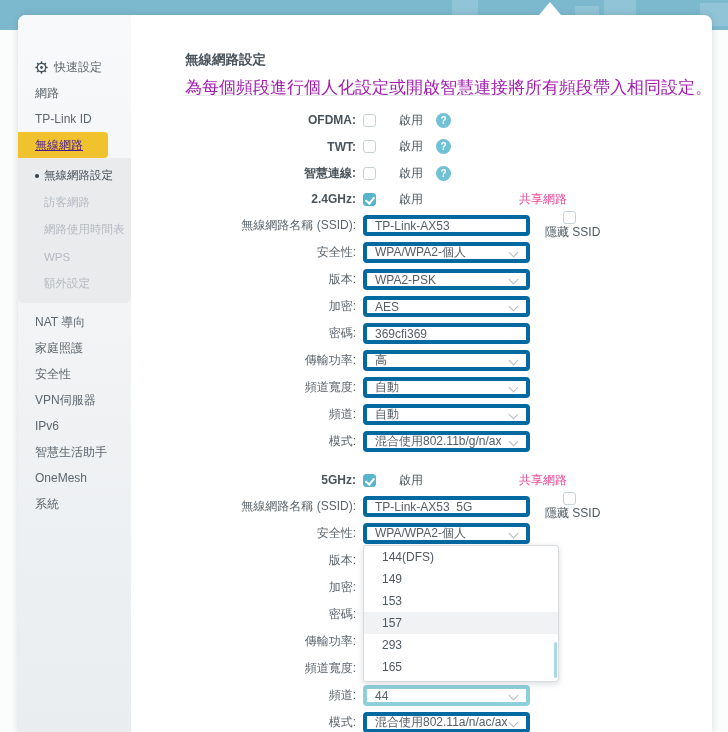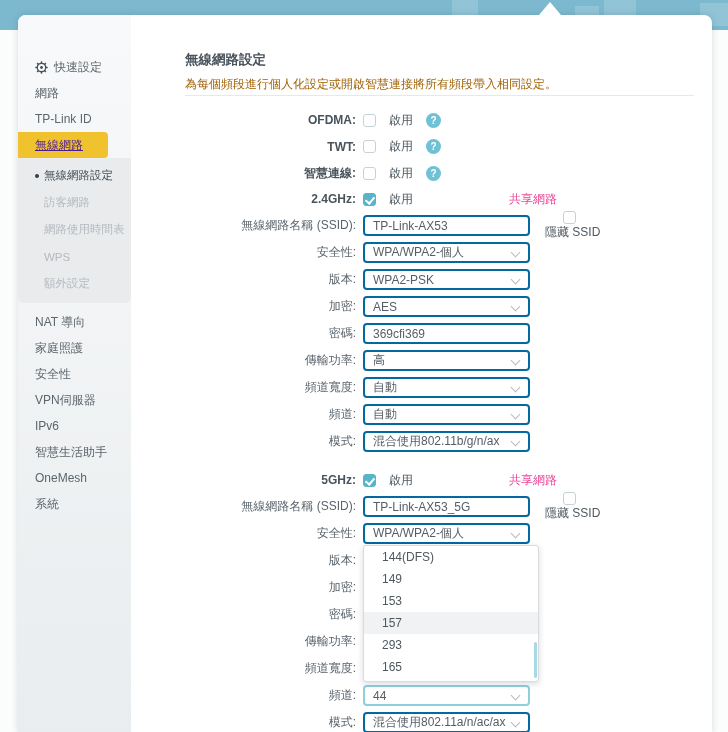--- a/index.html
+++ b/index.html
@@ -43,56 +43,56 @@
     background:#f0c32e; color:#4c1d95; border-radius:0 4px 4px 0; width:90px;text-decoration:underline;
   }
   .submenu { background:#e9ebed; border-radius:0 0 6px 6px; padding:4px 0 6px 0; margin-bottom:6px; }
   .sub-item { height:27px; display:flex; align-items:center; padding-left:17px; color:#b4bac0; cursor:pointer; white-space:nowrap; font-size:11.5px; }
   .sub-item.active { color:#454e55; }
   .sub-item .bullet { width:4px; height:4px; border-radius:50%; background:#2c4050; margin-right:5px; flex:0 0 4px; }
   .sub-item.pad { padding-left:26px; }
   
   .main { flex:1; position:relative; padding-top:0; }
   .page-title { position:absolute; left:54px; top:36px; font-size:13.5px; font-weight:bold; color:#4a545c; }
-  .page-sub { position:absolute; left:54px; top:61px; font-size:12px; color:#a16207; }
+  .page-sub { position:absolute; left:54px; top:61px; font-size:17px; color:#a21caf; }
   .divider { position:absolute; left:54px; top:80px; width:509px; height:1px; background:#e6e8ea; }
   
   .form { position:absolute; left:0; top:92px; width:581px; }
   .row { display:flex; align-items:center; height:27px; }
   .row.h26 { height:26px; }
   .row.gap { margin-top:12px; }
   .lbl { width:232px; padding-right:7px; text-align:right; color:#5a646c; white-space:nowrap; flex:0 0 232px; }
   .lbl.bold { font-weight:bold; color:#49535b; }
   .ctrl {
-    width:167px; height:21px; border:2px solid #0369a1; border-radius:4px;
+    width:167px; height:21px; border:4px solid #0369a1; border-radius:4px;
     background:#fff; display:flex; align-items:center; padding:0 8px;
     color:#555e66; position:relative; font-size:12px;
   }
   .ctrl.focus { border-color:#8ecfdb; }
   input.ctrl { outline:none; font-family:inherit; }
   .select { cursor:pointer; justify-content:space-between; }
   .chev { width:8px; height:8px; flex:0 0 8px; position:relative; margin-top:-4px; }
   .chev::after { content:""; position:absolute; left:0; top:2px; width:6px; height:6px;
     border-right:1.6px solid #b6bcc1; border-bottom:1.6px solid #b6bcc1; transform:rotate(45deg); }
   .cb { width:13px; height:13px; border:1px solid #c5d2d7; border-radius:3px; background:#fff; cursor:pointer; flex:0 0 13px; }
   .cb.checked { background:#57b4ca; border-color:#57b4ca; position:relative; }
   .cb.checked::after { content:""; position:absolute; left:3px; top:1px; width:4px; height:7px;
     border-right:2px solid #fff; border-bottom:2px solid #fff; transform:rotate(40deg); }
-  .enable-txt { margin-left:13px; color:#4e585f; }
+  .enable-txt { margin-left:23px; color:#4e585f; }
   .help {
     width:15px; height:15px; border-radius:50%; background:#70c1d5; color:#fff;
     font-size:10px; font-weight:bold; display:flex; align-items:center; justify-content:center;
     margin-left:13px; cursor:pointer; flex:0 0 15px;
   }
   .share-link { margin-left:96px; color:#ec4899; cursor:pointer; white-space:nowrap; }
   .hide-ssid { display:flex; align-items:center; margin-left:8px; white-space:nowrap;flex-direction:column; }
   .hide-ssid .txt { margin-left:7px; color:#4e585f; }
   
   .dropdown {
-    position:absolute; left:232px; top:438px; width:176px; height:137px;
+    position:absolute; left:232px; top:438px; width:196px; height:137px;
     background:#fff; border:1px solid #d8dcdf; border-radius:3px;
     box-shadow:0 2px 6px rgba(50,60,70,.18); z-index:5; overflow:hidden;
   }
   .dd-item { height:22px; line-height:22px; padding-left:18px; color:#4e585f; cursor:pointer; font-size:12px; }
   .dd-item.hl { background:#f0f2f3; }
   .dd-scroll { position:absolute; right:1px; bottom:3px; width:3px; height:36px; background:#a9d9e5; border-radius:2px; cursor:pointer; }
   .label-only { color:#5a646c; }
 </style>
 </head>
 <body>

